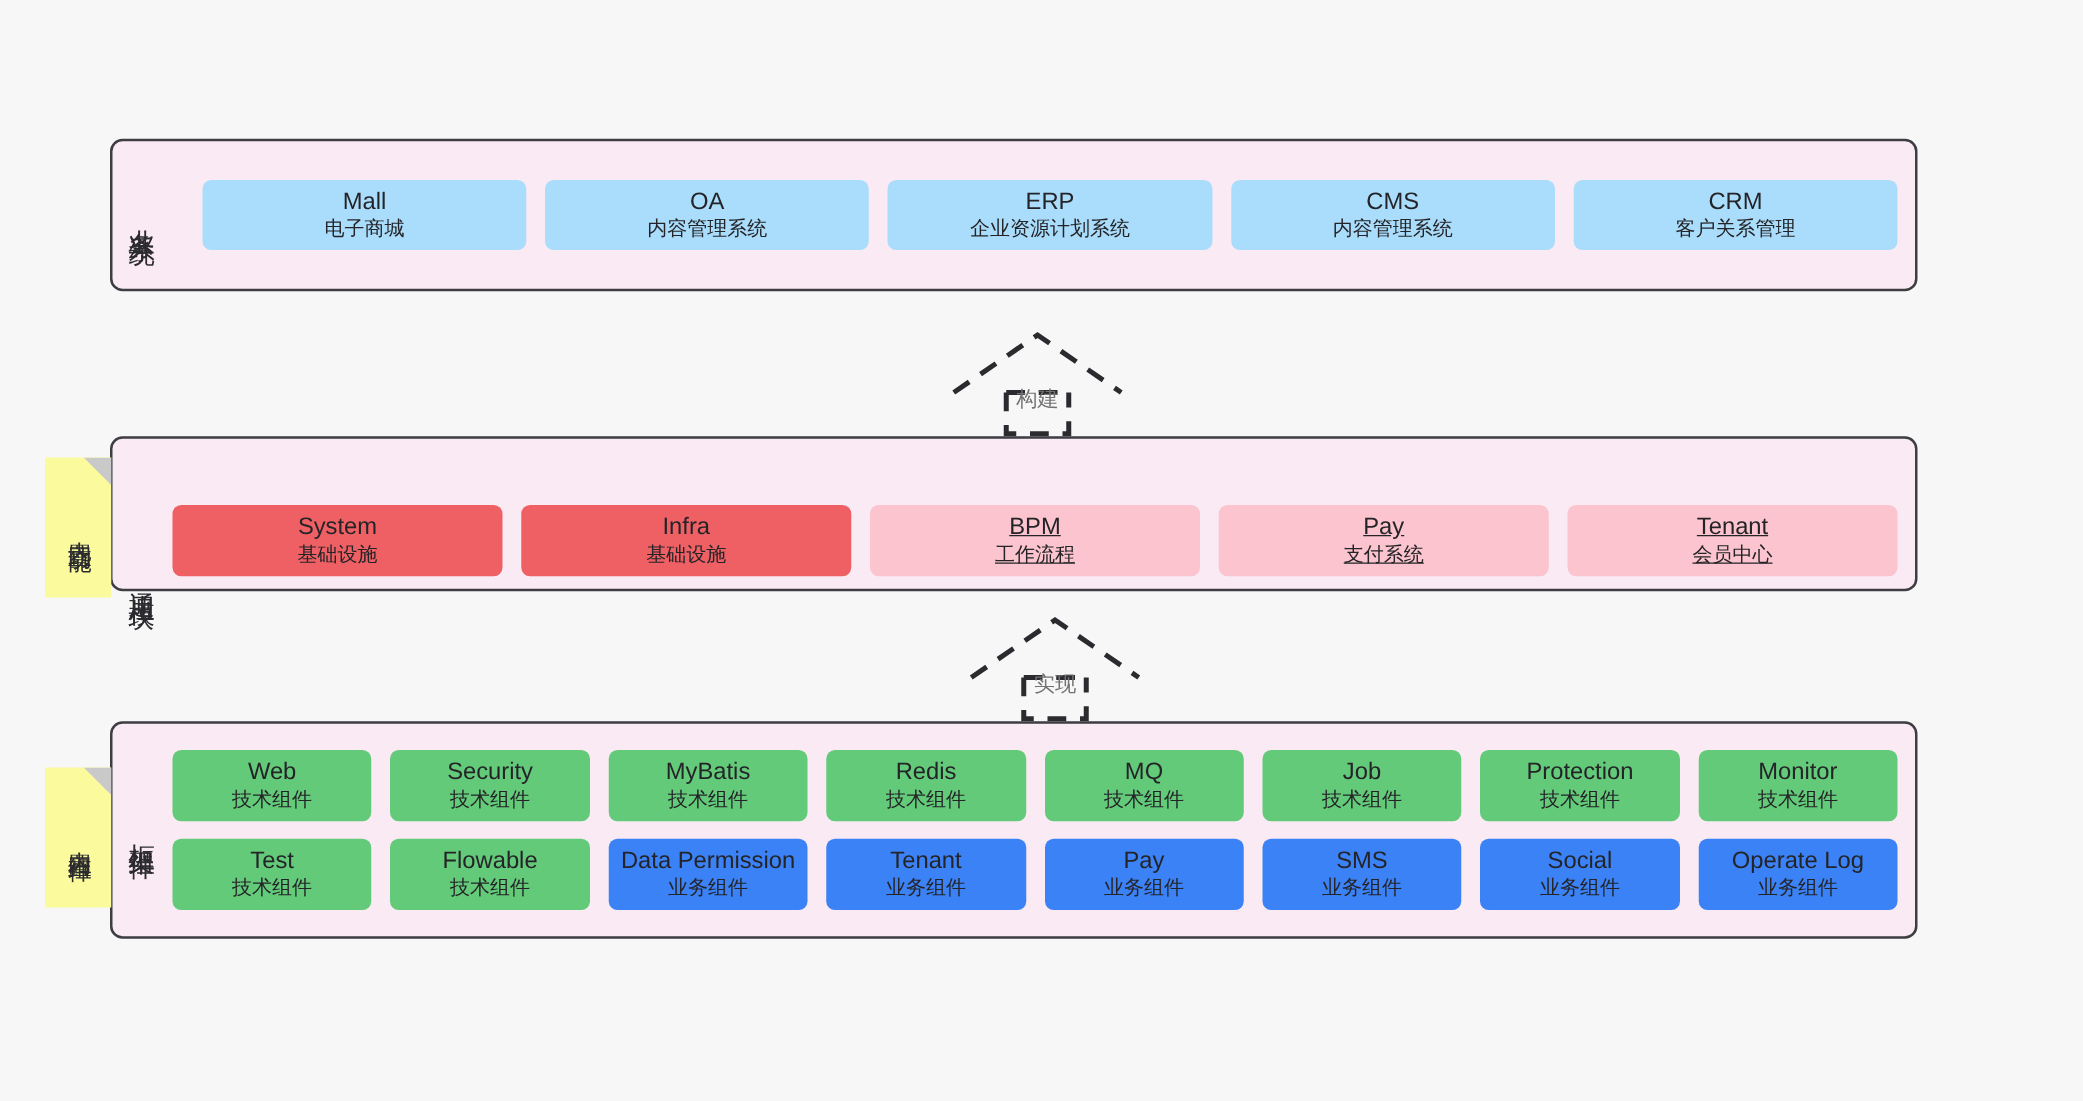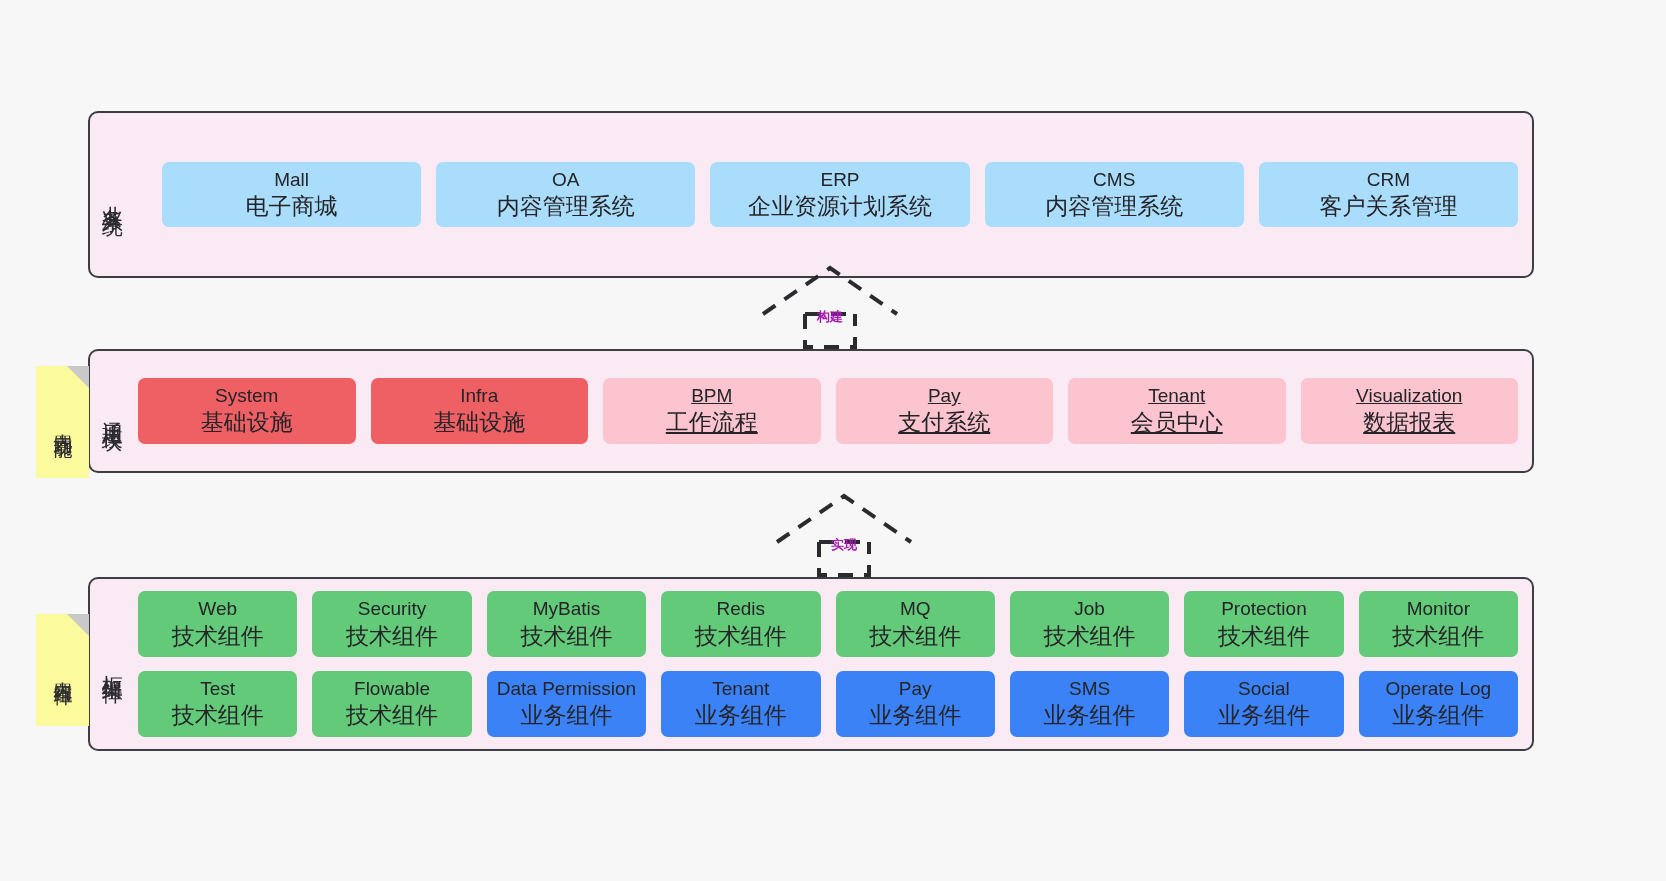--- a/index.html
+++ b/index.html
@@ -54,21 +54,21 @@
     display: flex;
     flex-direction: column;
     align-items: center;
     justify-content: center;
     text-align: center;
     color: #242428;
     line-height: 1.28;
     padding: 6px 4px;
   }
   .card .c-en { font-size: 19px; }
-  .card .c-cn { font-size: 23px; }
+  .card .c-cn { font-size: 16px; }
 
   
   .p-blue        { background: #aaddfb; }
   .p-red         { background: #ef6064; }
   .p-pink        { background: #fbc4ce; text-decoration: underline; }
   .p-green       { background: #63ca79; }
   .p-lightgreen  { background: #3b82f6; }
 
   
   .note {
@@ -93,34 +93,33 @@
     border-left: 22px solid transparent;
   }
 
   
   .connector { position: absolute; }
   .connector svg { display: block; overflow: visible; }
   .connector .conn-label {
     position: absolute;
     left: 50%;
     transform: translateX(-50%);
-    font-size: 13px;
-    color: #a21caf;
+    font-size: 17px;
+    color: #737373;
     background: transparent;
     white-space: nowrap;
     padding: 0 2px;
-    font-weight: bold;
   }
 </style>
 </head>
 <body>
 
 <div id="stage">
 
-  <div class="layer" id="layer-business" style="left:88px; top:111px; width:1446px; height:167px;gap:24px;">
+  <div class="layer" id="layer-business" style="left:88px; top:111px; width:1446px; height:122px;gap:24px;">
     <div class="layer-title">业务系统</div>
     <div class="layer-body">
       <div class="card-row">
         <div class="card p-blue">
           <span class="c-en">Mall</span>
           <span class="c-cn">电子商城</span>
         </div>
         <div class="card p-blue">
           <span class="c-en">OA</span>
           <span class="c-cn">内容管理系统</span>
@@ -143,21 +142,21 @@
 
   <div class="connector" id="conn-build" style="left:755px; top:262px; width:150px; height:88px;">
     <svg width="150" height="88" viewBox="0 0 150 88">
       <path d="M 8 52 L 75 6 L 142 52" fill="none" stroke="#2b2b2f" stroke-width="4" stroke-dasharray="15,11" stroke-linecap="butt"></path>
       <path d="M 50 52 L 50 85 L 100 85 L 100 52" fill="none" stroke="#2b2b2f" stroke-width="4" stroke-dasharray="15,11" stroke-linecap="butt"></path>
       <path d="M 50 52 L 100 52" fill="none" stroke="#2b2b2f" stroke-width="4" stroke-dasharray="15,11" stroke-linecap="butt"></path>
     </svg>
     <span class="conn-label" style="top:46px;">构建</span>
   </div>
 
-  <div class="layer" id="layer-common" style="left:88px; top:349px; width:1446px; height:124px;">
+  <div class="layer" id="layer-common" style="left:88px; top:349px; width:1446px; height:124px;align-items:flex-end;">
     <div class="layer-title">通用模块</div>
     <div class="layer-body">
       <div class="card-row">
         <div class="card p-red">
           <span class="c-en">System</span>
           <span class="c-cn">基础设施</span>
         </div>
         <div class="card p-red">
           <span class="c-en">Infra</span>
           <span class="c-cn">基础设施</span>
@@ -166,24 +165,20 @@
           <span class="c-en">BPM</span>
           <span class="c-cn">工作流程</span>
         </div>
         <div class="card p-pink">
           <span class="c-en">Pay</span>
           <span class="c-cn">支付系统</span>
         </div>
         <div class="card p-pink">
           <span class="c-en">Tenant</span>
           <span class="c-cn">会员中心</span>
-        </div>
-        <div class="card p-pink">
-          <span class="c-en">Visualization</span>
-          <span class="c-cn">数据报表</span>
         </div>
       </div>
     </div>
   </div>
 
   <div class="note" style="left:36px; top:366px; width:53px; height:112px;">
     <span class="fold"></span>
     <span>内置功能</span>
   </div>
 

